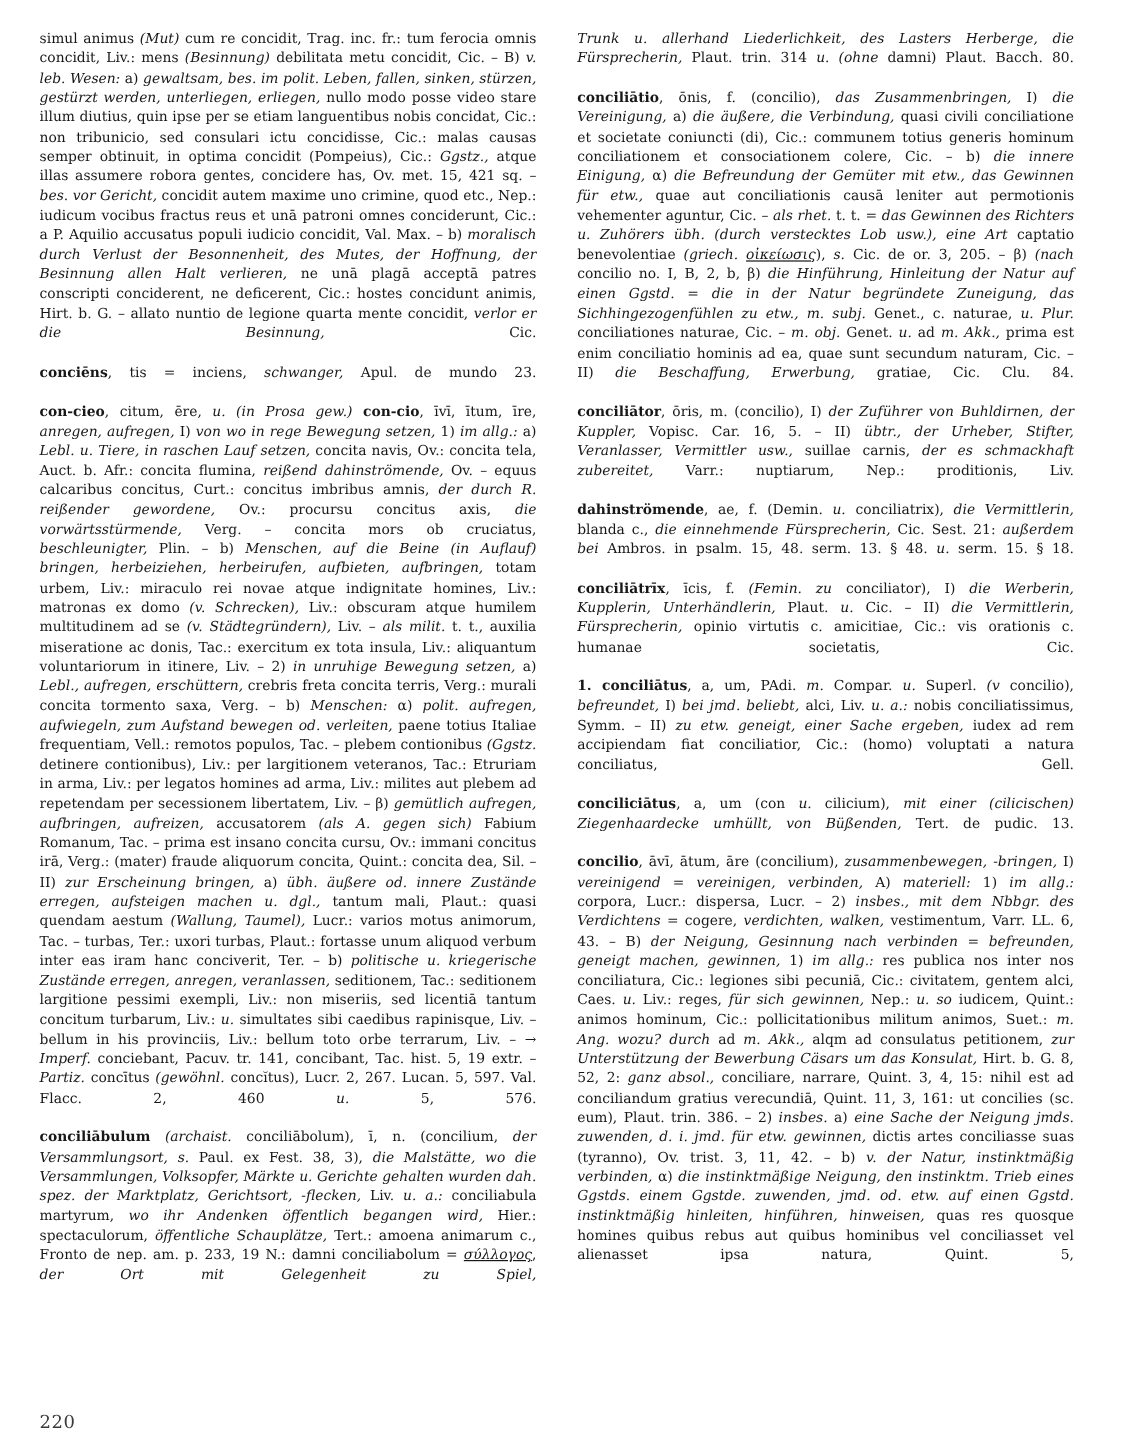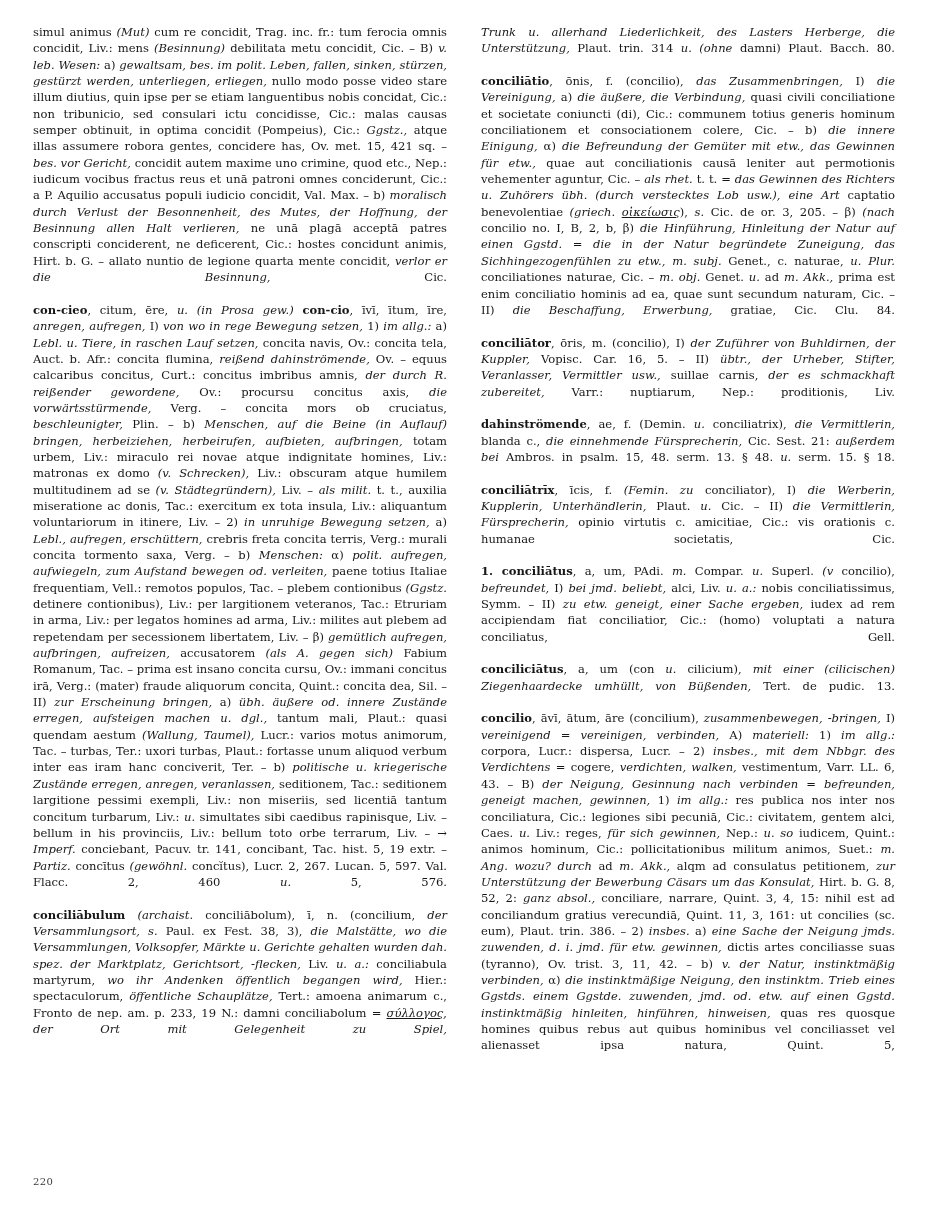--- a/index.html
+++ b/index.html
@@ -79,41 +79,42 @@
   .entry::after {
     content: "";
     display: inline-block;
     width: 100%;
   }
 
   #folio {
     position: absolute;
     left: 33px;
     top: 1176px;
-    font-size: 10px;
+    font-size: 15px;
     letter-spacing: 0.4px;
     color: #3a3a3a;
     font-family: "DejaVu Serif", "Liberation Serif", serif;
   }
 </style>
 </head>
 <body>
 
 <div id="page">
 
   <div id="columns">
 
     <div class="column" id="col-left">
         <p class="entry cont">simul animus <i>(Mut)</i> cum re concidit, Trag. inc. fr.: tum ferocia omnis concidit, Liv.: mens <i>(Besinnung)</i> debilitata metu concidit, Cic. – B) <i>v. leb. Wesen:</i> a) <i>gewaltsam, bes. im polit. Leben,</i> <span class="bi">fallen, sinken, stürzen, gestürzt werden, unterliegen, erliegen,</span> nullo modo posse video stare illum diutius, quin ipse per se etiam languentibus nobis concidat, Cic.: non tribunicio, sed consulari ictu concidisse, Cic.: malas causas semper obtinuit, in optima concidit (Pompeius), Cic.: <i>Ggstz.,</i> atque illas assumere robora gentes, concidere has, Ov. met. 15, 421 sq. – <i>bes. vor Gericht,</i> concidit autem maxime uno crimine, quod etc., Nep.: iudicum vocibus fractus reus et unā patroni omnes conciderunt, Cic.: a P. Aquilio accusatus populi iudicio concidit, Val. Max. – b) <i>moralisch durch Verlust der Besonnenheit, des Mutes, der Hoffnung, der Besinnung</i> <span class="bi">allen Halt verlieren,</span> ne unā plagā acceptā patres conscripti conciderent, ne deficerent, Cic.: hostes concidunt animis, Hirt. b. G. – allato nuntio de legione quarta mente concidit, <i>verlor er die Besinnung,</i> Cic.</p>
+        <p class="entry"><span class="hw">conciēns</span>, tis = inciens, <i>schwanger,</i> Apul. de mundo 23.</p>
         <p class="entry"><span class="hw">con-cieo</span>, citum, ēre, <i>u. (in Prosa gew.)</i> <span class="hw">con-cio</span>, īvī, ītum, īre, <span class="bi">anregen, aufregen,</span> I) <i>von wo</i> <span class="bi">in rege Bewegung setzen,</span> 1) <i>im allg.:</i> a) <i>Lebl. u. Tiere,</i> <span class="bi">in raschen Lauf setzen,</span> concita navis, Ov.: concita tela, Auct. b. Afr.: concita flumina, <i>reißend dahinströmende,</i> Ov. – equus calcaribus concitus, Curt.: concitus imbribus amnis, <i>der durch R. reißender gewordene,</i> Ov.: procursu concitus axis, <i>die vorwärtsstürmende,</i> Verg. – concita mors ob cruciatus, <i>beschleunigter,</i> Plin. – b) <i>Menschen,</i> <span class="bi">auf die Beine (in Auflauf) bringen, herbeiziehen, herbeirufen, aufbieten, aufbringen,</span> totam urbem, Liv.: miraculo rei novae atque indignitate homines, Liv.: matronas ex domo <i>(v. Schrecken),</i> Liv.: obscuram atque humilem multitudinem ad se <i>(v. Städtegründern),</i> Liv. – <i>als milit.</i> t. t., auxilia miseratione ac donis, Tac.: exercitum ex tota insula, Liv.: aliquantum voluntariorum in itinere, Liv. – 2) <i>in unruhige Bewegung setzen,</i> a) <i>Lebl.,</i> <span class="bi">aufregen, erschüttern,</span> crebris freta concita terris, Verg.: murali concita tormento saxa, Verg. – b) <i>Menschen:</i> α) <i>polit.</i> <span class="bi">aufregen, aufwiegeln, zum Aufstand bewegen</span> <i>od.</i> <span class="bi">verleiten,</span> paene totius Italiae frequentiam, Vell.: remotos populos, Tac. – plebem contionibus <i>(Ggstz.</i> detinere contionibus), Liv.: per largitionem veteranos, Tac.: Etruriam in arma, Liv.: per legatos homines ad arma, Liv.: milites aut plebem ad repetendam per secessionem libertatem, Liv. – β) <i>gemütlich</i> <span class="bi">aufregen, aufbringen, aufreizen,</span> accusatorem <i>(als A. gegen sich)</i> Fabium Romanum, Tac. – prima est insano concita cursu, Ov.: immani concitus irā, Verg.: (mater) fraude aliquorum concita, Quint.: concita dea, Sil. – II) <i>zur Erscheinung bringen,</i> a) <i>übh. äußere od. innere Zustände</i> <span class="bi">erregen, aufsteigen machen</span> <i>u. dgl.,</i> tantum mali, Plaut.: quasi quendam aestum <i>(Wallung, Taumel),</i> Lucr.: varios motus animorum, Tac. – turbas, Ter.: uxori turbas, Plaut.: fortasse unum aliquod verbum inter eas iram hanc conciverit, Ter. – b) <i>politische u. kriegerische Zustände</i> <span class="bi">erregen, anregen, veranlassen,</span> seditionem, Tac.: seditionem largitione pessimi exempli, Liv.: non miseriis, sed licentiā tantum concitum turbarum, Liv.: <i>u.</i> simultates sibi caedibus rapinisque, Liv. – bellum in his provinciis, Liv.: bellum toto orbe terrarum, Liv. – → <i>Imperf.</i> conciebant, Pacuv. tr. 141, concibant, Tac. hist. 5, 19 extr. – <i>Partiz.</i> concītus <i>(gewöhnl.</i> concĭtus), Lucr. 2, 267. Lucan. 5, 597. Val. Flacc. 2, 460 <i>u.</i> 5, 576.</p>
         <p class="entry"><span class="hw">conciliābulum</span> <i>(archaist.</i> conciliābolum), ī, n. (concilium, <i>der Versammlungsort, s.</i> Paul. ex Fest. 38, 3), <i>die</i> <span class="bi">Malstätte,</span> <i>wo die Versammlungen, Volksopfer, Märkte u. Gerichte gehalten wurden dah. spez. der</i> <span class="bi">Marktplatz, Gerichtsort, -flecken,</span> Liv. <i>u. a.:</i> conciliabula martyrum, <i>wo ihr Andenken öffentlich begangen wird,</i> Hier.: spectaculorum, <i>öffentliche Schauplätze,</i> Tert.: amoena animarum c., Fronto de nep. am. p. 233, 19 N.: damni conciliabolum = <span class="gk">σύλλογος</span>, <i>der Ort mit Gelegenheit zu Spiel,</i></p>
       </div>
 
     <div class="column" id="col-right">
-        <p class="entry cont"><i>Trunk u. allerhand Liederlichkeit,</i> <span class="bi">des Lasters Herberge,</span> <i>die</i> <span class="bi">Unterstützung,</span> Plaut. trin. 314 <i>u. (ohne</i> damni) Plaut. Bacch. 80.</p>
+        <p class="entry cont"><i>Trunk u. allerhand Liederlichkeit,</i> <span class="bi">des Lasters Herberge,</span> <i>die</i> <span class="bi">Fürsprecherin,</span> Plaut. trin. 314 <i>u. (ohne</i> damni) Plaut. Bacch. 80.</p>
         <p class="entry"><span class="hw">conciliātio</span>, ōnis, f. (concilio), <i>das</i> <span class="bi">Zusammenbringen,</span> I) <i>die</i> <span class="bi">Vereinigung,</span> a) <i>die äußere, die</i> <span class="bi">Verbindung,</span> quasi civili conciliatione et societate coniuncti (di), Cic.: communem totius generis hominum conciliationem et consociationem colere, Cic. – b) <i>die innere</i> <span class="bi">Einigung,</span> α) <i>die</i> <span class="bi">Befreundung</span> <i>der Gemüter mit etw., das</i> <span class="bi">Gewinnen</span> <i>für etw.,</i> quae aut conciliationis causā leniter aut permotionis vehementer aguntur, Cic. – <i>als rhet.</i> t. t. = <i>das</i> <span class="bi">Gewinnen</span> <i>des Richters u. Zuhörers übh. (durch verstecktes Lob usw.), eine Art</i> captatio benevolentiae <i>(griech.</i> <span class="gk">οἰκείωσις</span>), <i>s.</i> Cic. de or. 3, 205. – β) <i>(nach</i> concilio no. I, B, 2, b, β) <i>die</i> <span class="bi">Hinführung, Hinleitung</span> <i>der Natur auf einen Ggstd.</i> = <i>die in der Natur begründete</i> <span class="bi">Zuneigung,</span> <i>das</i> <span class="bi">Sichhingezogenfühlen</span> <i>zu etw., m. subj.</i> Genet., c. naturae, <i>u. Plur.</i> conciliationes naturae, Cic. – <i>m. obj.</i> Genet. <i>u.</i> ad <i>m. Akk.,</i> prima est enim conciliatio hominis ad ea, quae sunt secundum naturam, Cic. – II) <i>die</i> <span class="bi">Beschaffung, Erwerbung,</span> gratiae, Cic. Clu. 84.</p>
         <p class="entry"><span class="hw">conciliātor</span>, ōris, m. (concilio), I) <i>der</i> <span class="bi">Zuführer</span> <i>von Buhldirnen, der</i> <span class="bi">Kuppler,</span> Vopisc. Car. 16, 5. – II) <i>übtr., der</i> <span class="bi">Urheber, Stifter, Veranlasser, Vermittler</span> <i>usw.,</i> suillae carnis, <i>der es schmackhaft zubereitet,</i> Varr.: nuptiarum, Nep.: proditionis, Liv.</p>
         <p class="entry"><span class="hw">dahinströmende</span>, ae, f. (Demin. <i>u.</i> conciliatrix), <i>die</i> <span class="bi">Vermittlerin,</span> blanda c., <i>die einnehmende Fürsprecherin,</i> Cic. Sest. 21: <i>außerdem bei</i> Ambros. in psalm. 15, 48. serm. 13. § 48. <i>u.</i> serm. 15. § 18.</p>
         <p class="entry"><span class="hw">conciliātrīx</span>, īcis, f. <i>(Femin. zu</i> conciliator), I) <i>die</i> <span class="bi">Werberin, Kupplerin, Unterhändlerin,</span> Plaut. <i>u.</i> Cic. – II) <i>die</i> <span class="bi">Vermittlerin, Fürsprecherin,</span> opinio virtutis c. amicitiae, Cic.: vis orationis c. humanae societatis, Cic.</p>
         <p class="entry"><span class="hw">1. conciliātus</span>, a, um, PAdi. <i>m.</i> Compar. <i>u.</i> Superl. <i>(v</i> concilio), <span class="bi">befreundet,</span> I) <i>bei jmd.</i> <span class="bi">beliebt,</span> alci, Liv. <i>u. a.:</i> nobis conciliatissimus, Symm. – II) <i>zu etw.</i> <span class="bi">geneigt,</span> <i>einer Sache</i> <span class="bi">ergeben,</span> iudex ad rem accipiendam fiat conciliatior, Cic.: (homo) voluptati a natura conciliatus, Gell.</p>
         <p class="entry"><span class="hw">conciliciātus</span>, a, um (con <i>u.</i> cilicium), <span class="bi">mit einer (cilicischen) Ziegenhaardecke umhüllt,</span> <i>von Büßenden,</i> Tert. de pudic. 13.</p>
         <p class="entry"><span class="hw">concilio</span>, āvī, ātum, āre (concilium), <i>zusammenbewegen, -bringen,</i> I) <i>vereinigend</i> = <span class="bi">vereinigen, verbinden,</span> A) <i>materiell:</i> 1) <i>im allg.:</i> corpora, Lucr.: dispersa, Lucr. – 2) <i>insbes., mit dem Nbbgr. des Verdichtens</i> = cogere, <span class="bi">verdichten, walken,</span> vestimentum, Varr. LL. 6, 43. – B) <i>der Neigung, Gesinnung nach</i> <span class="bi">verbinden = befreunden, geneigt machen, gewinnen,</span> 1) <i>im allg.:</i> res publica nos inter nos conciliatura, Cic.: legiones sibi pecuniā, Cic.: civitatem, gentem alci, Caes. <i>u.</i> Liv.: reges, <i>für sich gewinnen,</i> Nep.: <i>u. so</i> iudicem, Quint.: animos hominum, Cic.: pollicitationibus militum animos, Suet.: <i>m. Ang.</i> <span class="bi">wozu?</span> <i>durch</i> ad <i>m. Akk.,</i> alqm ad consulatus petitionem, <i>zur Unterstützung der Bewerbung Cäsars um das Konsulat,</i> Hirt. b. G. 8, 52, 2: <i>ganz absol.,</i> conciliare, narrare, Quint. 3, 4, 15: nihil est ad conciliandum gratius verecundiā, Quint. 11, 3, 161: ut concilies (sc. eum), Plaut. trin. 386. – 2) <i>insbes.</i> a) <i>eine Sache der Neigung jmds. zuwenden, d. i. jmd.</i> <span class="bi">für</span> <i>etw.</i> <span class="bi">gewinnen,</span> dictis artes conciliasse suas (tyranno), Ov. trist. 3, 11, 42. – b) <i>v. der Natur, instinktmäßig verbinden,</i> α) <i>die instinktmäßige Neigung, den instinktm. Trieb eines Ggstds. einem Ggstde.</i> <span class="bi">zuwenden,</span> <i>jmd. od. etw. auf einen Ggstd. instinktmäßig</i> <span class="bi">hinleiten, hinführen, hinweisen,</span> quas res quosque homines quibus rebus aut quibus hominibus vel conciliasset vel alienasset ipsa natura, Quint. 5,</p>
       </div>
 
   </div>

